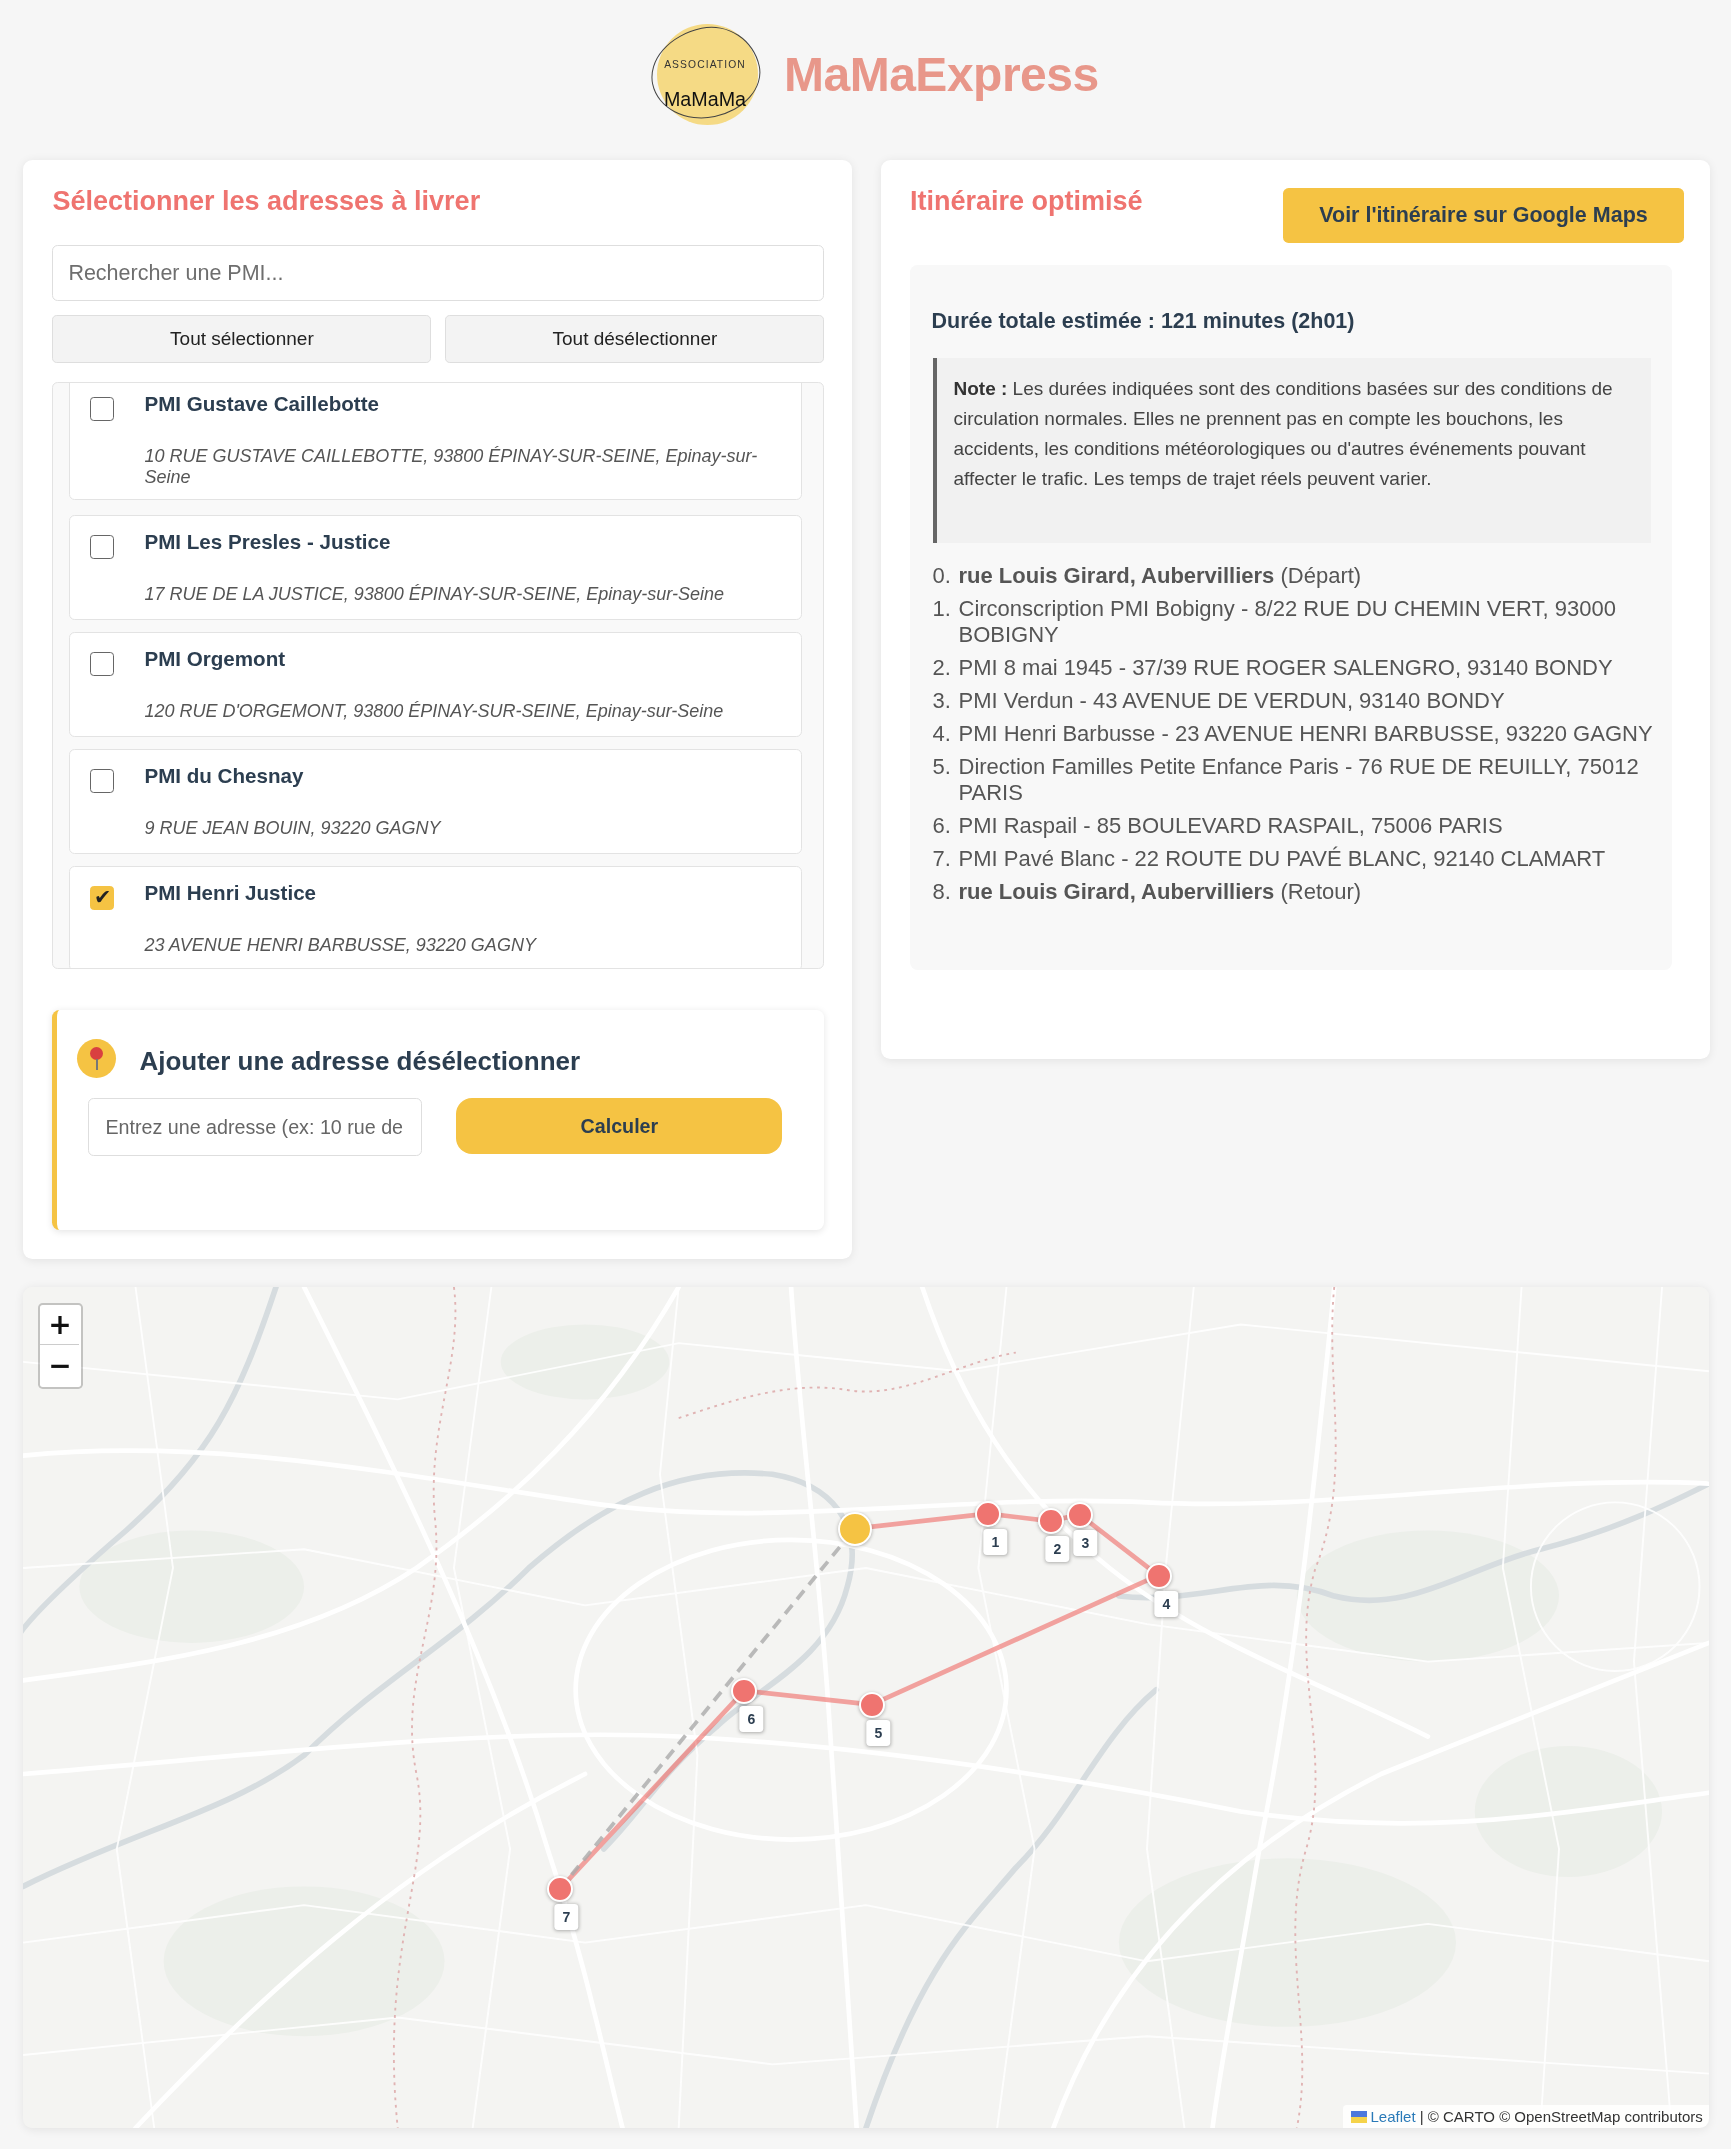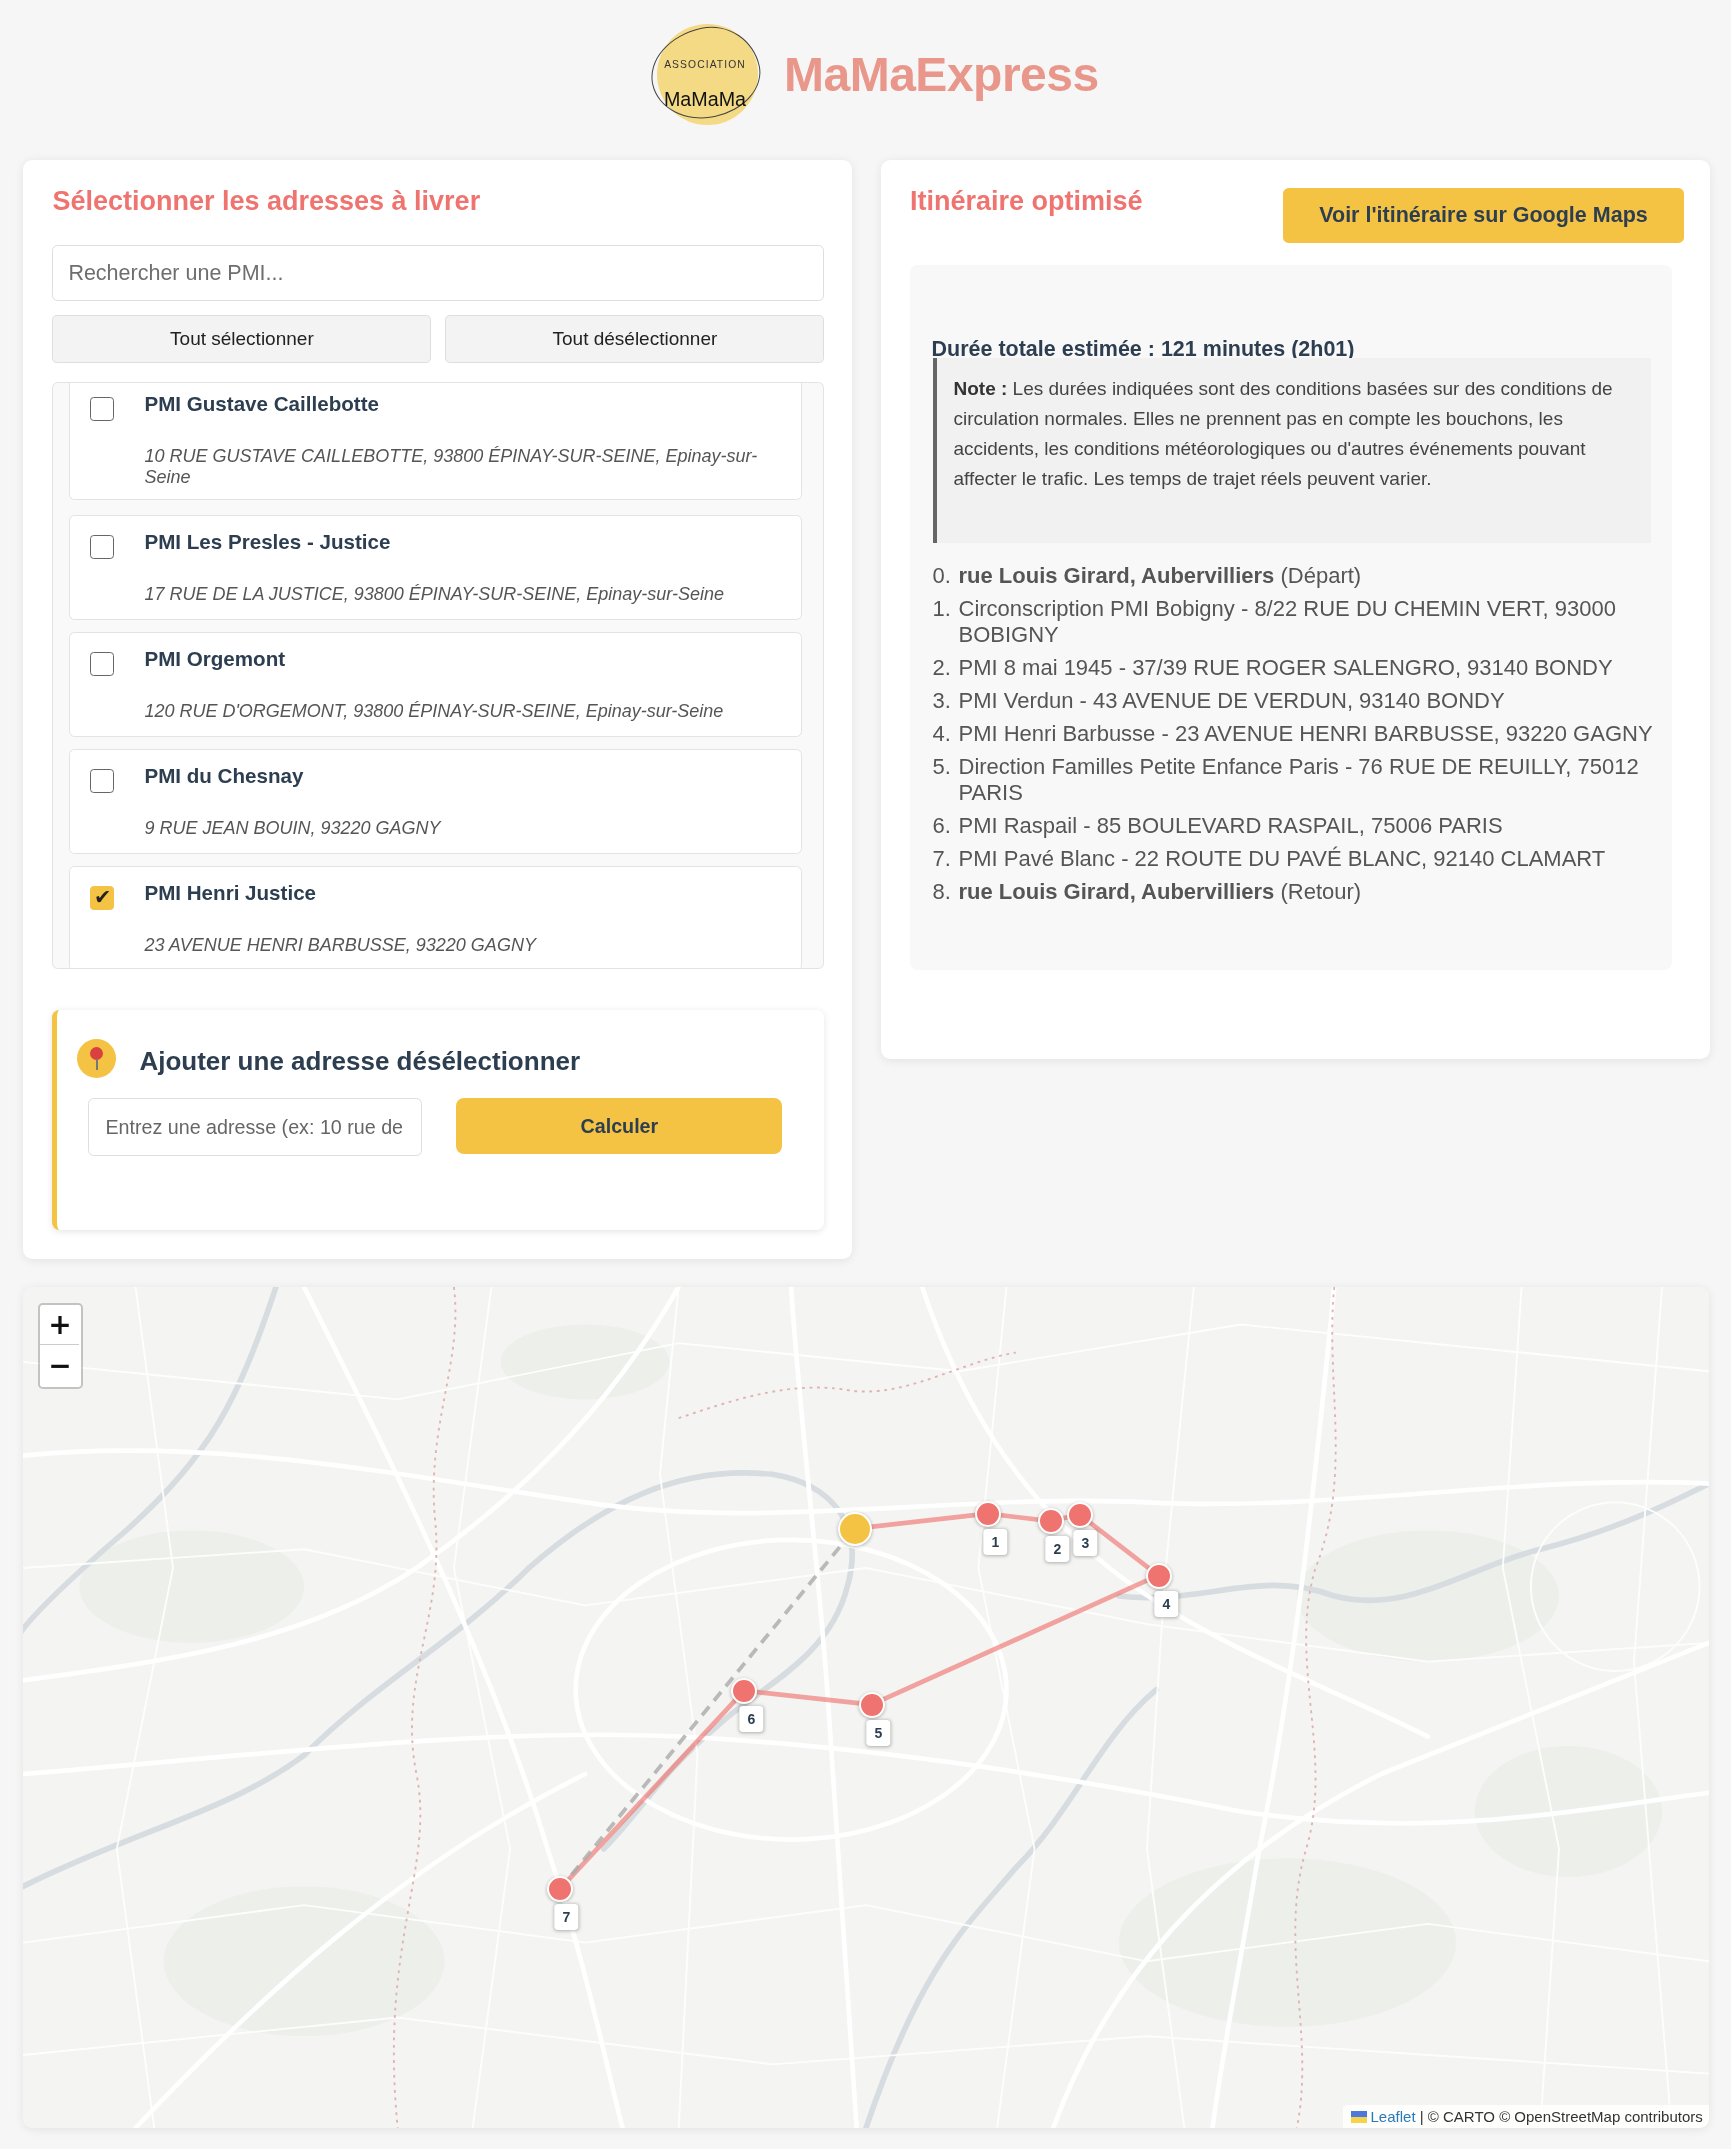--- a/index.html
+++ b/index.html
@@ -33,26 +33,26 @@
   .item .name { position: absolute; left: 74px; font-size: 20.6px; font-weight: bold; color: #2c3e50; }
   .item .addr { position: absolute; left: 74px; width: 646px; font-size: 18px; font-style: italic; color: #555; line-height: 20.6px; }
 
   .custom { position: absolute; left: 29px; top: 850px; width: 772px; height: 220px; background: #fff; border-radius: 7.5px; border-left: 5.6px solid #f5c343; box-shadow: 0 1.9px 7.5px rgba(0,0,0,0.1); }
   .custom .pin-badge { position: absolute; left: 19.7px; top: 29px; width: 39px; height: 39px; border-radius: 50%; background: #f5c343; }
   .custom .pin-badge .head { position: absolute; left: 13px; top: 8.4px; width: 13px; height: 13px; border-radius: 50%; background: #d94040; }
   .custom .pin-badge .stem { position: absolute; left: 19px; top: 19.7px; width: 1.9px; height: 11.2px; background: #777; }
   .custom .title { position: absolute; left: 82px; top: 36px; font-size: 26px; font-weight: bold; color: #2c3e50; }
   .custom .addr-input { position: absolute; left: 31px; top: 88px; width: 334px; height: 58px; border: 1.4px solid #dedede; border-radius: 5.6px; padding: 0 16px; font-size: 19.7px; font-family: "Liberation Sans", sans-serif; color: #333; outline: none; }
   .custom .addr-input::placeholder { color: #666; }
-  .custom .calc-btn { position: absolute; left: 399px; top: 88px; width: 326px; height: 56px; background: #f5c343; border-radius: 8px; text-align: center; line-height: 56px; font-size: 19.7px; font-weight: bold; color: #2c3e50; cursor: pointer; }
+  .custom .calc-btn { position: absolute; left: 399px; top: 88px; width: 326px; height: 56px; background: #f5c343; border-radius: 16px; text-align: center; line-height: 56px; font-size: 19.7px; font-weight: bold; color: #2c3e50; cursor: pointer; }
 
   .gmaps-btn { position: absolute; left: 402px; top: 28px; width: 401px; height: 55px; background: #f5c343; border-radius: 5.6px; text-align: center; line-height: 55px; font-size: 21.5px; font-weight: bold; color: #2c3e50; cursor: pointer; }
 
   .route-box { position: absolute; left: 29px; top: 105px; width: 762px; height: 705px; background: #f8f8f8; border-radius: 7.5px; }
-  .duration { position: absolute; left: 21.5px; top: 44px; font-size: 21.5px; font-weight: bold; color: #2c3e50; margin-top: 28px; }
+  .duration { position: absolute; left: 21.5px; top: 44px; font-size: 21.5px; font-weight: bold; color: #2c3e50; }
   .note { position: absolute; left: 22.5px; top: 93px; width: 718px; height: 185px; background: #f1f1f1; border-left: 4.7px solid #666; padding: 16px 19px 0 17px; font-size: 19px; line-height: 30px; color: #444; }
   .note b { color: #333; }
   .steps { position: absolute; left: 22.5px; top: 298px; width: 731px; font-size: 22px; color: #555; line-height: 26px; }
   .step { position: relative; padding-left: 26px; margin-bottom: 7px; }
   .step .num { position: absolute; left: 0; top: 0; }
   .step b { color: #555; }
 
   .map { position: absolute; left: 23.4px; top: 1287px; width: 1686px; height: 841px; background: #f4f4f2; border-radius: 9.4px; box-shadow: 0 1.9px 9.4px rgba(0,0,0,0.08); overflow: hidden; }
   .map svg.bg { position: absolute; left: 0; top: 0; }
   .zoom-ctrl { position: absolute; left: 15px; top: 16px; width: 45px; height: 86px; background: #fff; border: 2.8px solid rgba(0,0,0,0.2); border-radius: 4.7px; background-clip: padding-box; }

